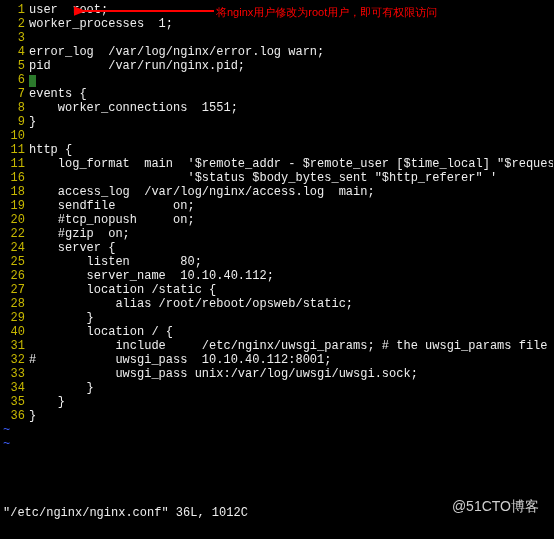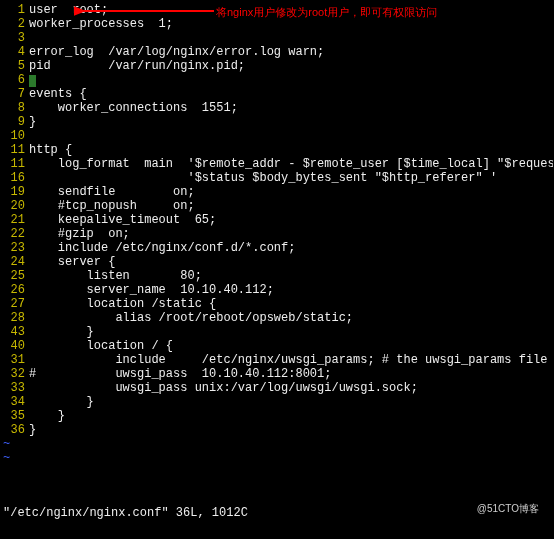--- a/index.html
+++ b/index.html
@@ -55,21 +55,21 @@
     bottom: 18px;
     left: 2px;
     color: #eee;
   }
   .watermark {
     position: absolute;
     bottom: 22px;
     right: 14px;
     color: #cfcfcf;
     font-family: "Microsoft YaHei", sans-serif;
-    font-size: 10px;
+    font-size: 14px;
     text-align: center;
   }
   .annotation-arrow {
     position: absolute;
     top: 4px;
     left: 73px;
     pointer-events: none;
   }
   .annotation-text {
     position: absolute;
@@ -109,31 +109,30 @@
         <div class="row"><span class="lineno">4</span><span class="content">error_log  /var/log/nginx/error.log warn;</span></div>
         <div class="row"><span class="lineno">5</span><span class="content">pid        /var/run/nginx.pid;</span></div>
         <div class="row"><span class="lineno">6</span><span class="content"><span class="cursor"></span></span></div>
         <div class="row"><span class="lineno">7</span><span class="content">events {</span></div>
         <div class="row"><span class="lineno">8</span><span class="content">    worker_connections  1551;</span></div>
         <div class="row"><span class="lineno">9</span><span class="content">}</span></div>
         <div class="row"><span class="lineno">10</span><span class="content"></span></div>
         <div class="row"><span class="lineno">11</span><span class="content">http {</span></div>
         <div class="row"><span class="lineno">11</span><span class="content">    log_format  main  '$remote_addr - $remote_user [$time_local] "$request" '</span></div>
         <div class="row"><span class="lineno">16</span><span class="content">                      '$status $body_bytes_sent "$http_referer" '</span></div>
+        <div class="row"><span class="lineno">18</span><span class="content">    access_log  /var/log/nginx/access.log  main;</span></div>
         <div class="row"><span class="lineno">19</span><span class="content">    sendfile        on;</span></div>
         <div class="row"><span class="lineno">20</span><span class="content">    #tcp_nopush     on;</span></div>
-        <div class="row"><span class="lineno">21</span><span class="content">    keepalive_timeout  65;</span></div>
         <div class="row"><span class="lineno">22</span><span class="content">    #gzip  on;</span></div>
-        <div class="row"><span class="lineno">23</span><span class="content">    include /etc/nginx/conf.d/*.conf;</span></div>
         <div class="row"><span class="lineno">24</span><span class="content">    server {</span></div>
         <div class="row"><span class="lineno">25</span><span class="content">        listen       80;</span></div>
         <div class="row"><span class="lineno">26</span><span class="content">        server_name  10.10.40.112;</span></div>
         <div class="row"><span class="lineno">27</span><span class="content">        location /static {</span></div>
         <div class="row"><span class="lineno">28</span><span class="content">            alias /root/reboot/opsweb/static;</span></div>
-        <div class="row"><span class="lineno">43</span><span class="content">        }</span></div>
+        <div class="row"><span class="lineno">29</span><span class="content">        }</span></div>
         <div class="row"><span class="lineno">40</span><span class="content">        location / {</span></div>
         <div class="row"><span class="lineno">31</span><span class="content">            include     /etc/nginx/uwsgi_params; # the uwsgi_params file you installed</span></div>
         <div class="row"><span class="lineno">32</span><span class="content">#           uwsgi_pass  10.10.40.112:8001;</span></div>
         <div class="row"><span class="lineno">33</span><span class="content">            uwsgi_pass unix:/var/log/uwsgi/uwsgi.sock;</span></div>
         <div class="row"><span class="lineno">34</span><span class="content">        }</span></div>
         <div class="row"><span class="lineno">35</span><span class="content">    }</span></div>
         <div class="row"><span class="lineno">36</span><span class="content">}</span></div>
         <div class="tilde">~</div>
         <div class="tilde">~</div>
       </div>

